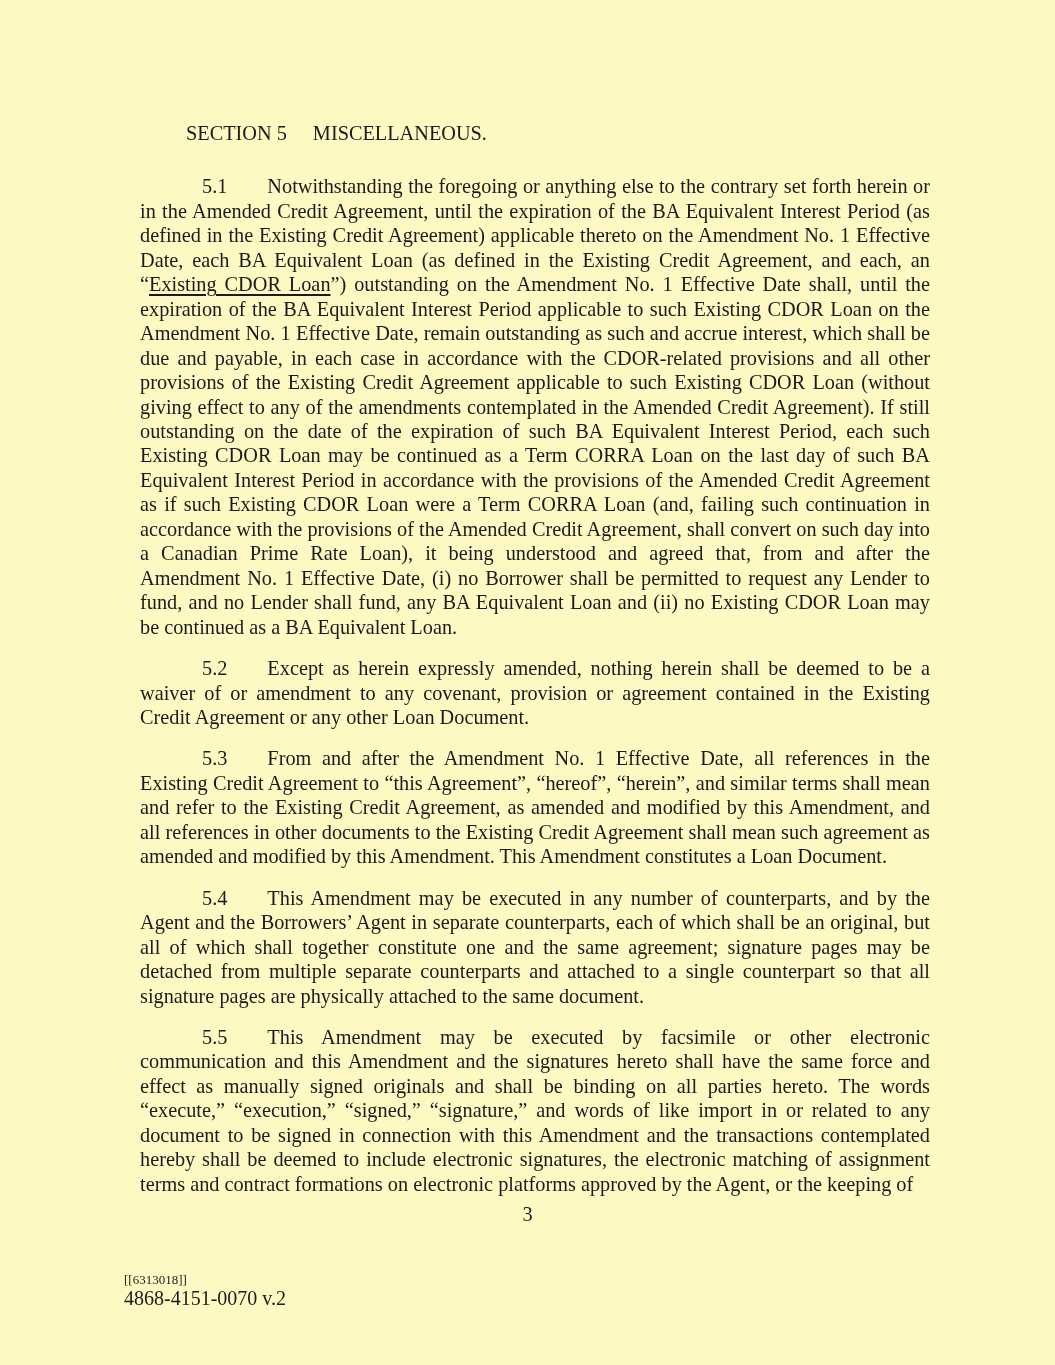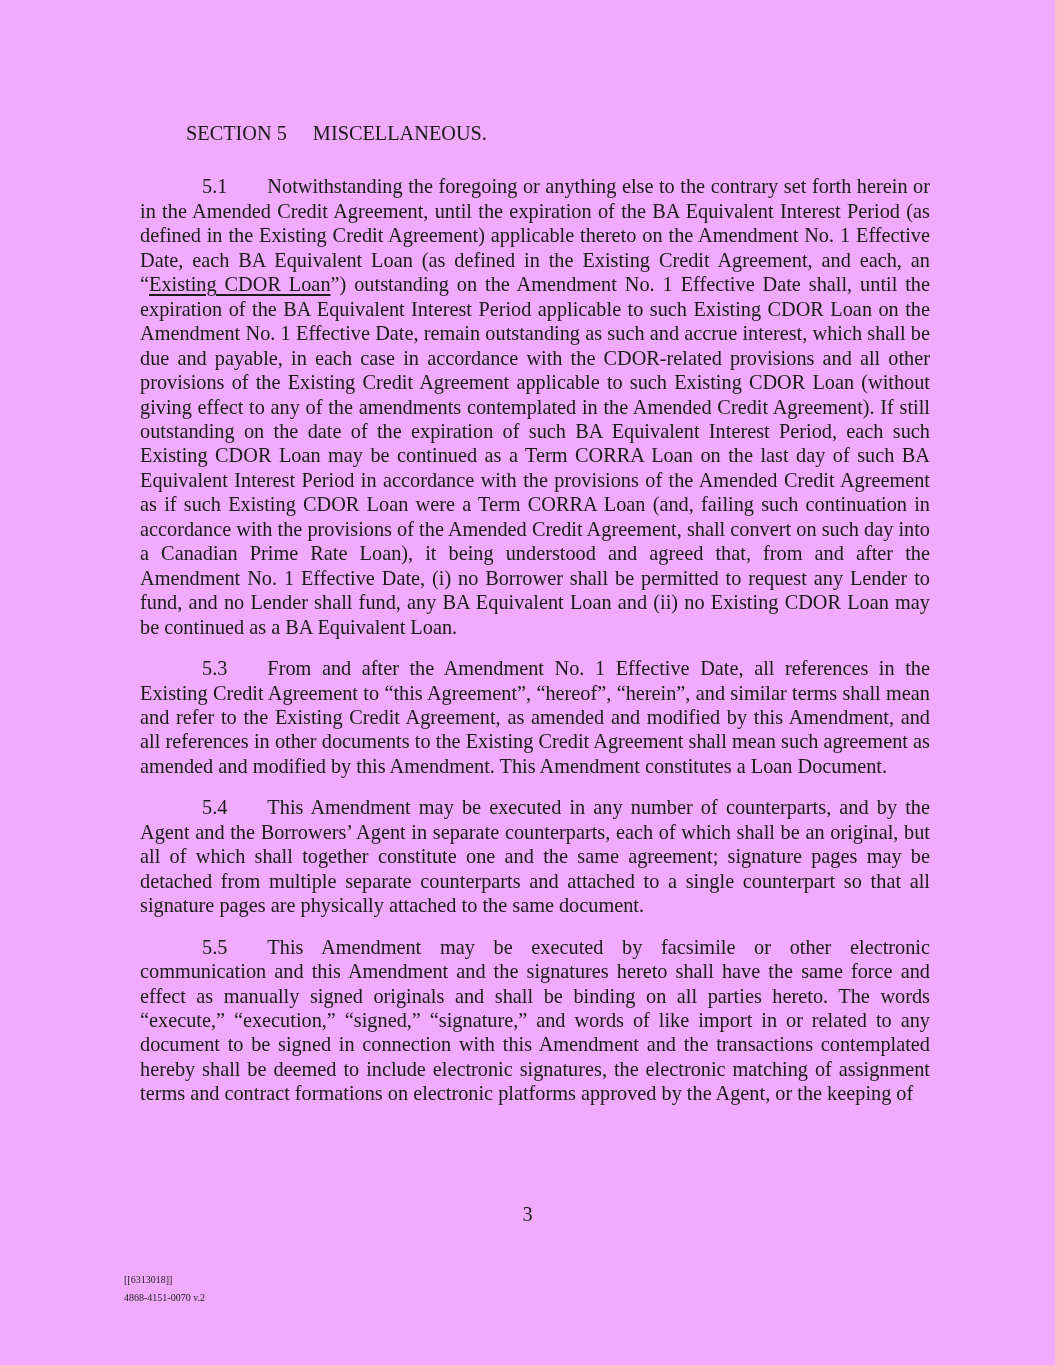--- a/index.html
+++ b/index.html
@@ -4,21 +4,21 @@
 <style>
   html, body {
     margin: 0;
     padding: 0;
     background: #ffffff;
   }
   .page {
     position: relative;
     width: 1055px;
     height: 1365px;
-    background: #f0abfc;
+    background: #fef9c3;
     color: #1b1b1b;
     font-family: "Liberation Serif", "DejaVu Serif", serif;
     overflow: hidden;
   }
   .content {
     position: absolute;
     left: 124px;
     top: 121px;
     width: 806px;
     font-size: 20.3px;
@@ -60,38 +60,39 @@
     font-size: 20.3px;
     line-height: 24.45px;
   }
   .footer {
     position: absolute;
     left: 124px;
     top: 1271px;
     line-height: 18px;
   }
   .footer-line1 {
-    font-size: 10px;
+    font-size: 13px;
   }
   .footer-line2 {
-    font-size: 10px;
+    font-size: 20px;
   }
 </style>
 </head>
 <body>
 
 <div class="page">
 
   <div class="content">
     <div class="heading">
       <span>SECTION 5</span><span class="hgap"></span><span>MISCELLANEOUS.</span>
     </div>
 
     <div>
         <p class="para"><span class="pnum">5.1</span><span class="ptab"></span><span class="seg">Notwithstanding the foregoing or anything else to the contrary set forth herein or in the Amended Credit Agreement, until the expiration of the BA Equivalent Interest Period (as defined in the Existing Credit Agreement) applicable thereto on the Amendment No. 1 Effective Date, each BA Equivalent Loan (as defined in the Existing Credit Agreement, and each, an “</span><span class="seg underline">Existing CDOR Loan</span><span class="seg">”) outstanding on the Amendment No. 1 Effective Date shall, until the expiration of the BA Equivalent Interest Period applicable to such Existing CDOR Loan on the Amendment No. 1 Effective Date, remain outstanding as such and accrue interest, which shall be due and payable, in each case in accordance with the CDOR-related provisions and all other provisions of the Existing Credit Agreement applicable to such Existing CDOR Loan (without giving effect to any of the amendments contemplated in the Amended Credit Agreement).  If still outstanding on the date of the expiration of such BA Equivalent Interest Period, each such Existing CDOR Loan may be continued as a Term CORRA Loan on the last day of such BA Equivalent Interest Period in accordance with the provisions of the Amended Credit Agreement as if such Existing CDOR Loan were a Term CORRA Loan (and, failing such continuation in accordance with the provisions of the Amended Credit Agreement, shall convert on such day into a Canadian Prime Rate Loan), it being understood and agreed that, from and after the Amendment No. 1 Effective Date, (i) no Borrower shall be permitted to request any Lender to fund, and no Lender shall fund, any BA Equivalent Loan and (ii) no Existing CDOR Loan may be continued as a BA Equivalent Loan.</span></p>
+        <p class="para"><span class="pnum">5.2</span><span class="ptab"></span><span class="seg">Except as herein expressly amended, nothing herein shall be deemed to be a waiver of or amendment to any covenant, provision or agreement contained in the Existing Credit Agreement or any other Loan Document.</span></p>
         <p class="para"><span class="pnum">5.3</span><span class="ptab"></span><span class="seg">From and after the Amendment No. 1 Effective Date, all references in the Existing Credit Agreement to “this Agreement”, “hereof”, “herein”, and similar terms shall mean and refer to the Existing Credit Agreement, as amended and modified by this Amendment, and all references in other documents to the Existing Credit Agreement shall mean such agreement as amended and modified by this Amendment.  This Amendment constitutes a Loan Document.</span></p>
         <p class="para"><span class="pnum">5.4</span><span class="ptab"></span><span class="seg">This Amendment may be executed in any number of counterparts, and by the Agent and the Borrowers’ Agent in separate counterparts, each of which shall be an original, but all of which shall together constitute one and the same agreement; signature pages may be detached from multiple separate counterparts and attached to a single counterpart so that all signature pages are physically attached to the same document.</span></p>
         <p class="para"><span class="pnum">5.5</span><span class="ptab"></span><span class="seg">This Amendment may be executed by facsimile or other electronic communication and this Amendment and the signatures hereto shall have the same force and effect as manually signed originals and shall be binding on all parties hereto.  The words “execute,” “execution,” “signed,” “signature,” and words of like import in or related to any document to be signed in connection with this Amendment and the transactions contemplated hereby shall be deemed to include electronic signatures, the electronic matching of assignment terms and contract formations on electronic platforms approved by the Agent, or the keeping of</span></p>
       </div>
   </div>
 
   <div class="page-number">3</div>
 
   <div class="footer">
     <div class="footer-line1">[[6313018]]</div>

